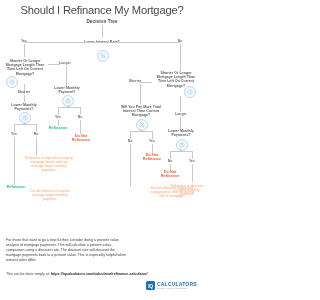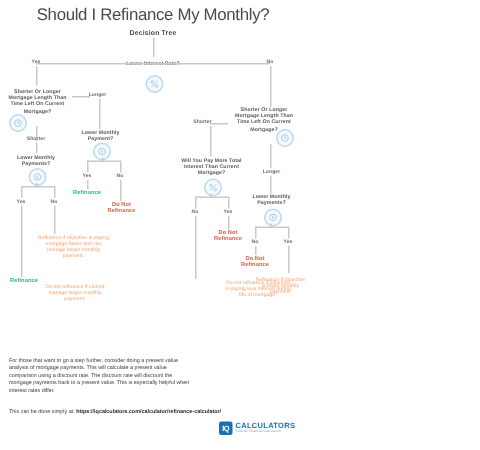--- a/index.html
+++ b/index.html
@@ -77,21 +77,21 @@
   }
   .logo-text{line-height:1;}
   .logo-name{font-size:5px;font-weight:700;color:#1a6fb5;letter-spacing:0.2px;}
   .logo-tag{font-size:2.2px;font-weight:400;color:#8fa4b5;letter-spacing:0.05px;margin-top:0.6px;}
 </style>
 </head>
 <body>
 
 <div class="canvas">
 
-  <div class="abs title">Should I Refinance My Monthly?</div>
+  <div class="abs title">Should I Refinance My Mortgage?</div>
   <div class="abs subtitle">Decision Tree</div>
 
   <div class="abs vline" style="left:101.6px;top:25px;height:13px;"></div>
 
   <div class="abs node" style="left:72px;top:40px;width:60px;">Lower Interest Rate?</div>
   <div class="abs badge" style="left:97px;top:50px;">
     <svg width="6" height="6" viewBox="0 0 12 12" aria-hidden="true">
       <circle cx="3.2" cy="3.2" r="1.7" fill="none" stroke="#8dc2e6" stroke-width="1"></circle>
       <circle cx="8.8" cy="8.8" r="1.7" fill="none" stroke="#8dc2e6" stroke-width="1"></circle>
       <line x1="10" y1="2" x2="2" y2="10" stroke="#8dc2e6" stroke-width="1.1"></line>

